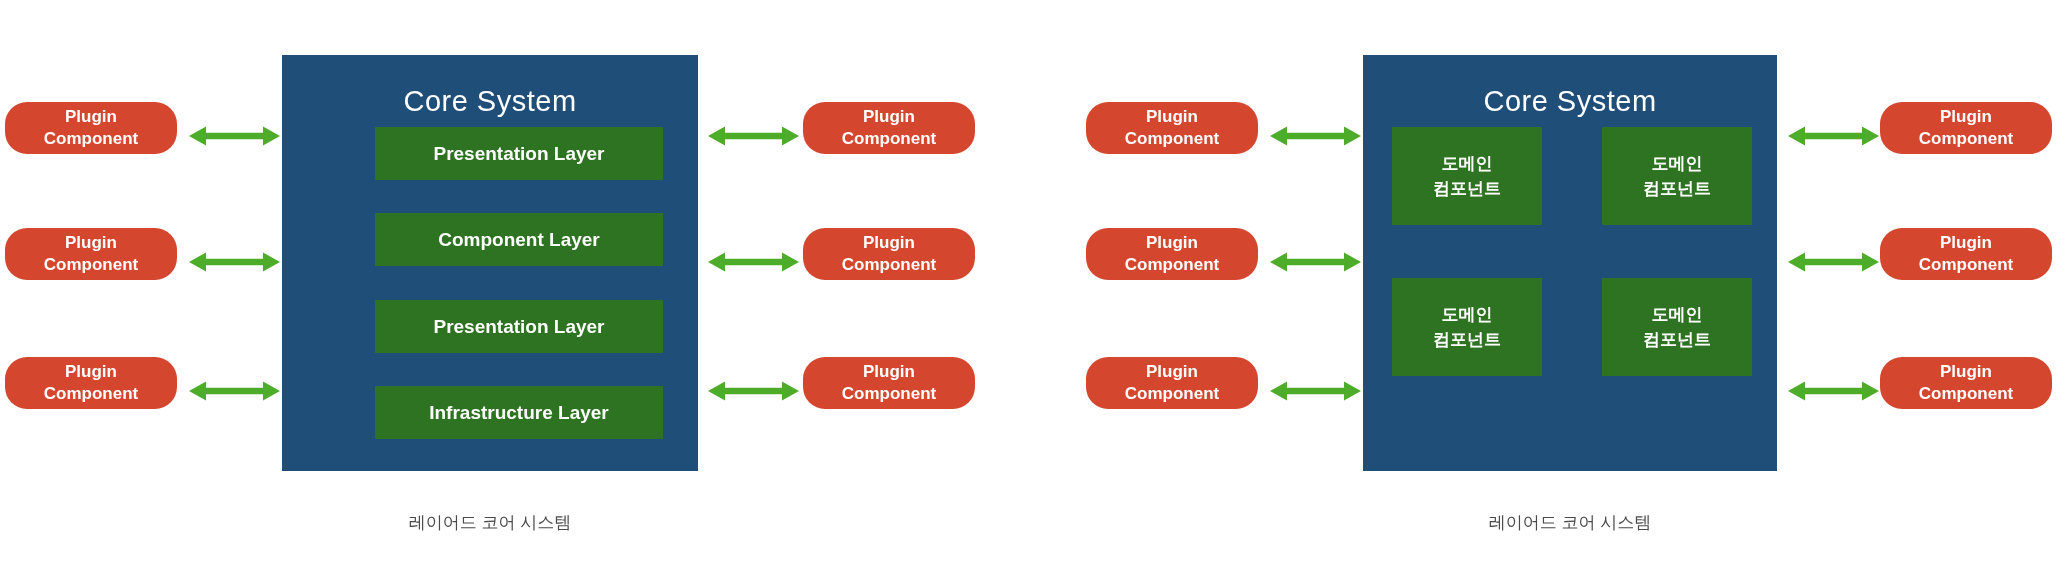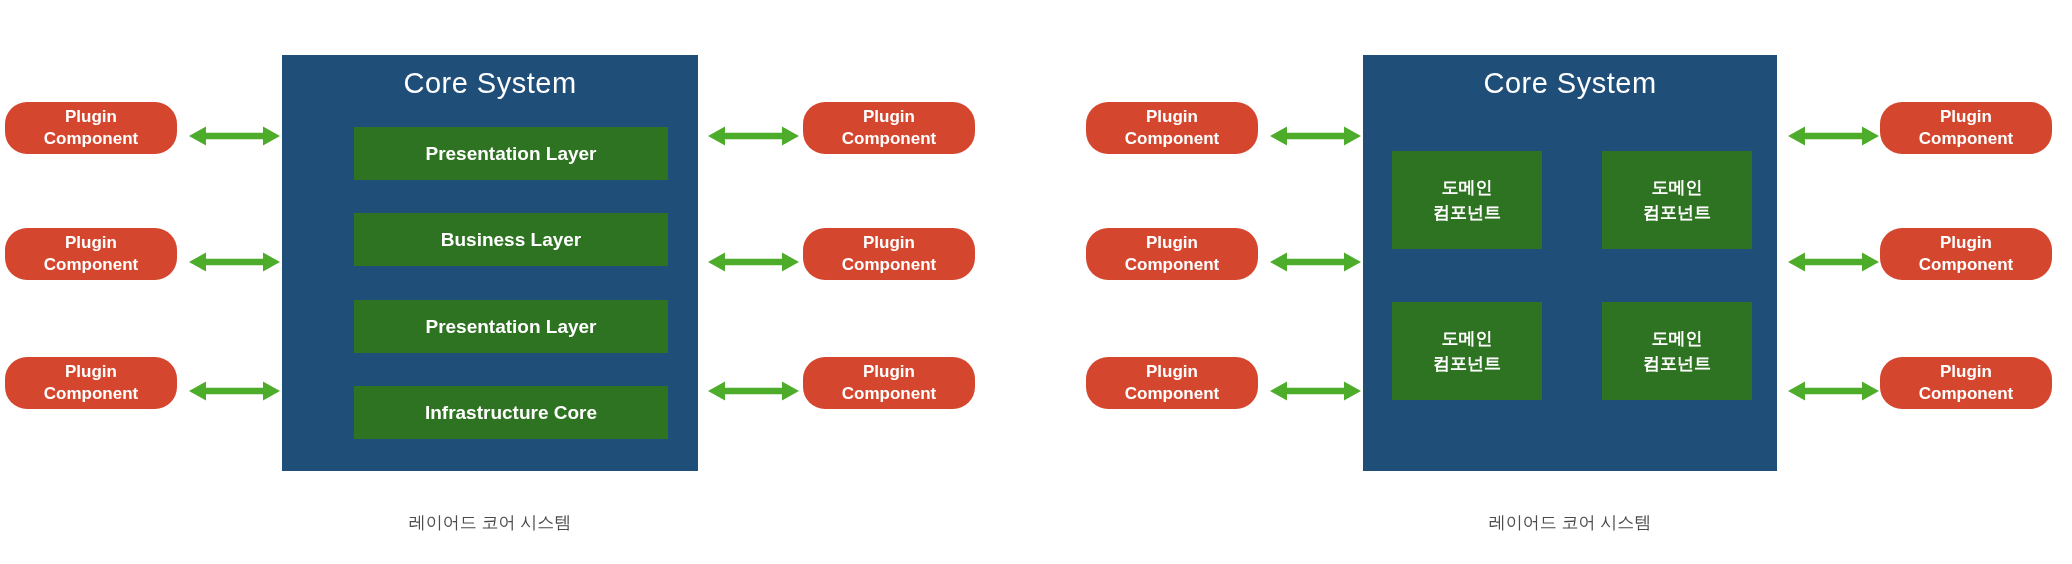--- a/index.html
+++ b/index.html
@@ -14,32 +14,32 @@
   .plugin{
     position:absolute;width:172px;height:52px;border-radius:22px;
     background:var(--plugin-bg);color:var(--text-light);
     display:flex;align-items:center;justify-content:center;text-align:center;
     font-size:17px;font-weight:700;line-height:1.3;white-space:pre-line;
   }
   .core{
     position:absolute;top:55px;width:416px;height:416px;background:var(--core-bg);
   }
   .core-title{
-    position:absolute;top:12px;left:0;right:0;text-align:center;
+    position:absolute;top:30px;left:0;right:0;text-align:center;
     color:var(--text-light);font-size:29px;font-weight:500;letter-spacing:.5px;
   }
   .layer{
-    position:absolute;width:314px;height:53px;background:var(--inner-box-bg);
+    position:absolute;width:288px;height:53px;background:var(--inner-box-bg);
     color:var(--text-light);display:flex;align-items:center;justify-content:center;
-    font-size:19px;font-weight:700;
+    font-size:19px;font-weight:700;margin-left:21px;
   }
   .domain{
     position:absolute;width:150px;height:98px;background:var(--inner-box-bg);
     color:var(--text-light);display:flex;align-items:center;justify-content:center;
-    text-align:center;font-size:17px;font-weight:700;line-height:1.5;white-space:pre-line;margin-top:24px;
+    text-align:center;font-size:17px;font-weight:700;line-height:1.5;white-space:pre-line;
   }
   .arrow{position:absolute;width:93px;height:36px;}
   .arrow line{stroke:var(--arrow);stroke-width:6.5;}
   .arrow polygon{fill:var(--arrow);}
   .caption{
     position:absolute;top:511px;width:400px;text-align:center;
     color:var(--caption-text);font-size:17px;font-weight:400;
   }
 </style>
 </head>
@@ -69,23 +69,23 @@
     <svg class="arrow" style="left:188px;top:373px" viewBox="0 0 93 36">
         <line x1="16" y1="18" x2="77" y2="18"></line>
         <polygon points="1,18 18,8.5 18,27.5"></polygon>
         <polygon points="92,18 75,8.5 75,27.5"></polygon>
       </svg>
 
     <div class="core" style="left:282px">
       <div class="core-title">Core System</div>
     </div>
     <div class="layer" style="left:354px;top:127px">Presentation Layer</div>
-    <div class="layer" style="left:354px;top:213px">Business Layer</div>
+    <div class="layer" style="left:354px;top:213px">Component Layer</div>
     <div class="layer" style="left:354px;top:300px">Presentation Layer</div>
-    <div class="layer" style="left:354px;top:386px">Infrastructure Core</div>
+    <div class="layer" style="left:354px;top:386px">Infrastructure Layer</div>
 
     <svg class="arrow" style="left:707px;top:118px" viewBox="0 0 93 36">
         <line x1="16" y1="18" x2="77" y2="18"></line>
         <polygon points="1,18 18,8.5 18,27.5"></polygon>
         <polygon points="92,18 75,8.5 75,27.5"></polygon>
       </svg>
     <svg class="arrow" style="left:707px;top:244px" viewBox="0 0 93 36">
         <line x1="16" y1="18" x2="77" y2="18"></line>
         <polygon points="1,18 18,8.5 18,27.5"></polygon>
         <polygon points="92,18 75,8.5 75,27.5"></polygon>

